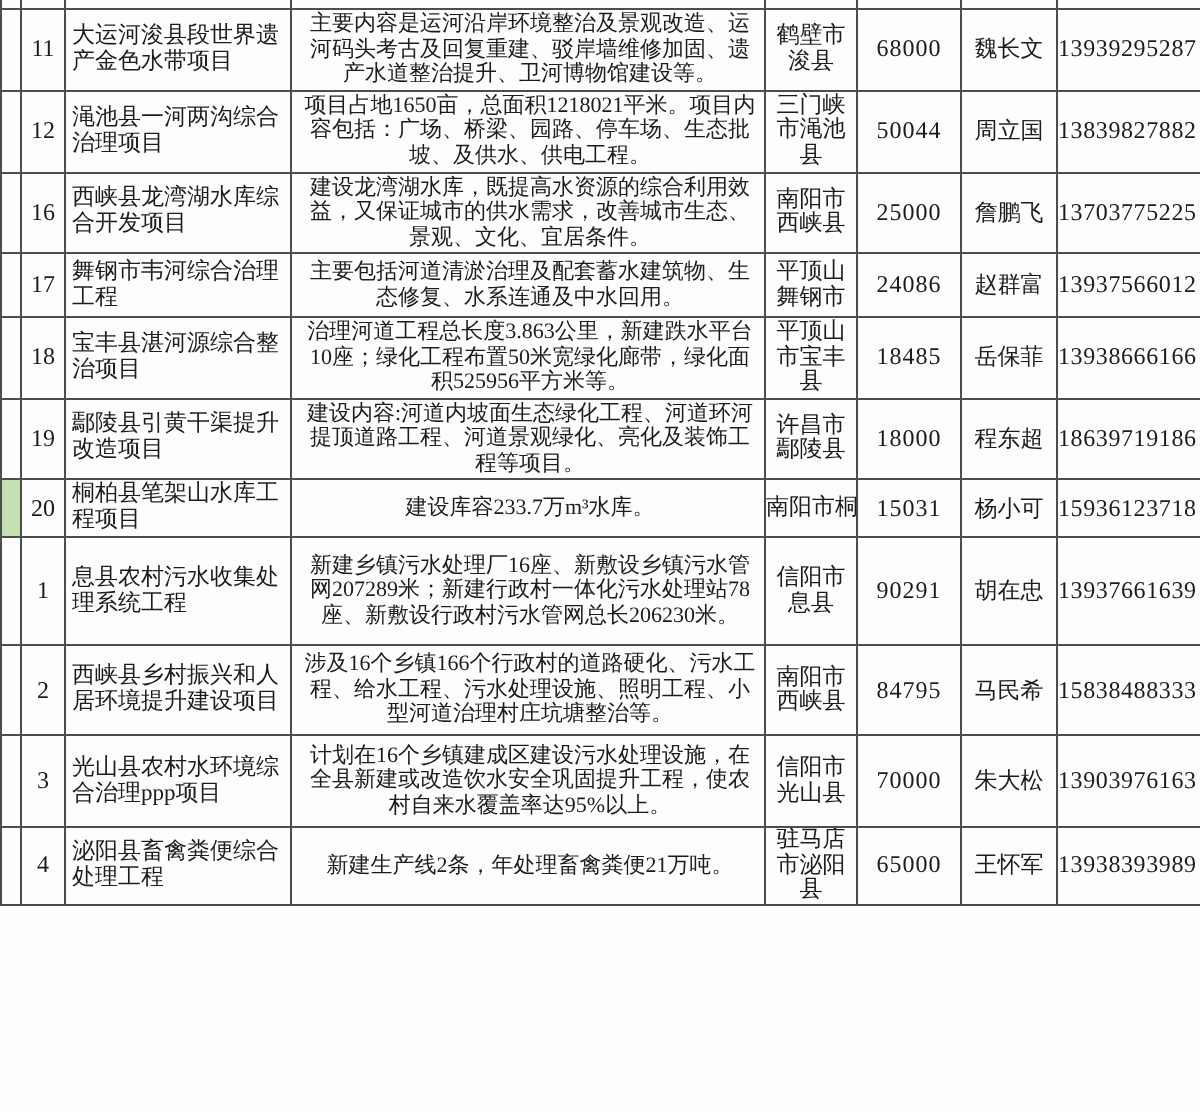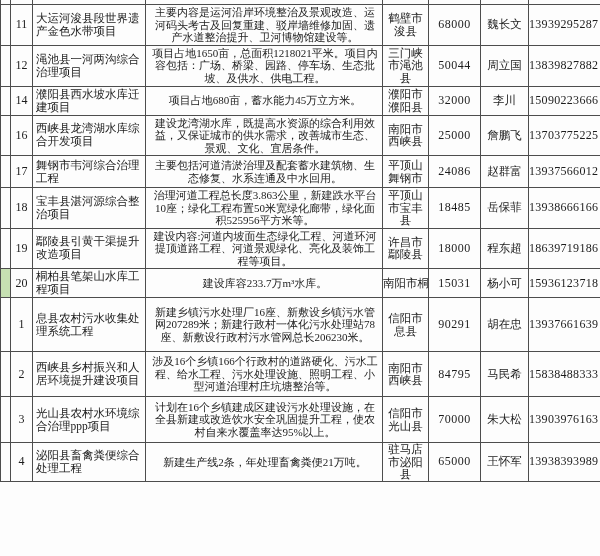--- a/index.html
+++ b/index.html
@@ -61,30 +61,20 @@
   </tr>
   <tr style="height:41px">
     <td class="c-edge"></td>
     <td class="c-num">12</td>
     <td class="c-name">渑池县一河两沟综合治理项目</td>
     <td class="c-desc">项目占地1650亩，总面积1218021平米。项目内容包括：广场、桥梁、园路、停车场、生态批坡、及供水、供电工程。</td>
     <td class="c-loc">三门峡市渑池县</td>
     <td class="c-amt">50044</td>
     <td class="c-ct">周立国</td>
     <td class="c-ph">13839827882</td>
-  </tr>
-  <tr style="height:27px">
-    <td class="c-edge"></td>
-    <td class="c-num">14</td>
-    <td class="c-name">濮阳县西水坡水库迁建项目</td>
-    <td class="c-desc">项目占地680亩，蓄水能力45万立方米。</td>
-    <td class="c-loc">濮阳市濮阳县</td>
-    <td class="c-amt">32000</td>
-    <td class="c-ct">李川</td>
-    <td class="c-ph">15090223666</td>
   </tr>
   <tr style="height:40px">
     <td class="c-edge"></td>
     <td class="c-num">16</td>
     <td class="c-name">西峡县龙湾湖水库综合开发项目</td>
     <td class="c-desc">建设龙湾湖水库，既提高水资源的综合利用效益，又保证城市的供水需求，改善城市生态、景观、文化、宜居条件。</td>
     <td class="c-loc">南阳市西峡县</td>
     <td class="c-amt">25000</td>
     <td class="c-ct">詹鹏飞</td>
     <td class="c-ph">13703775225</td>

